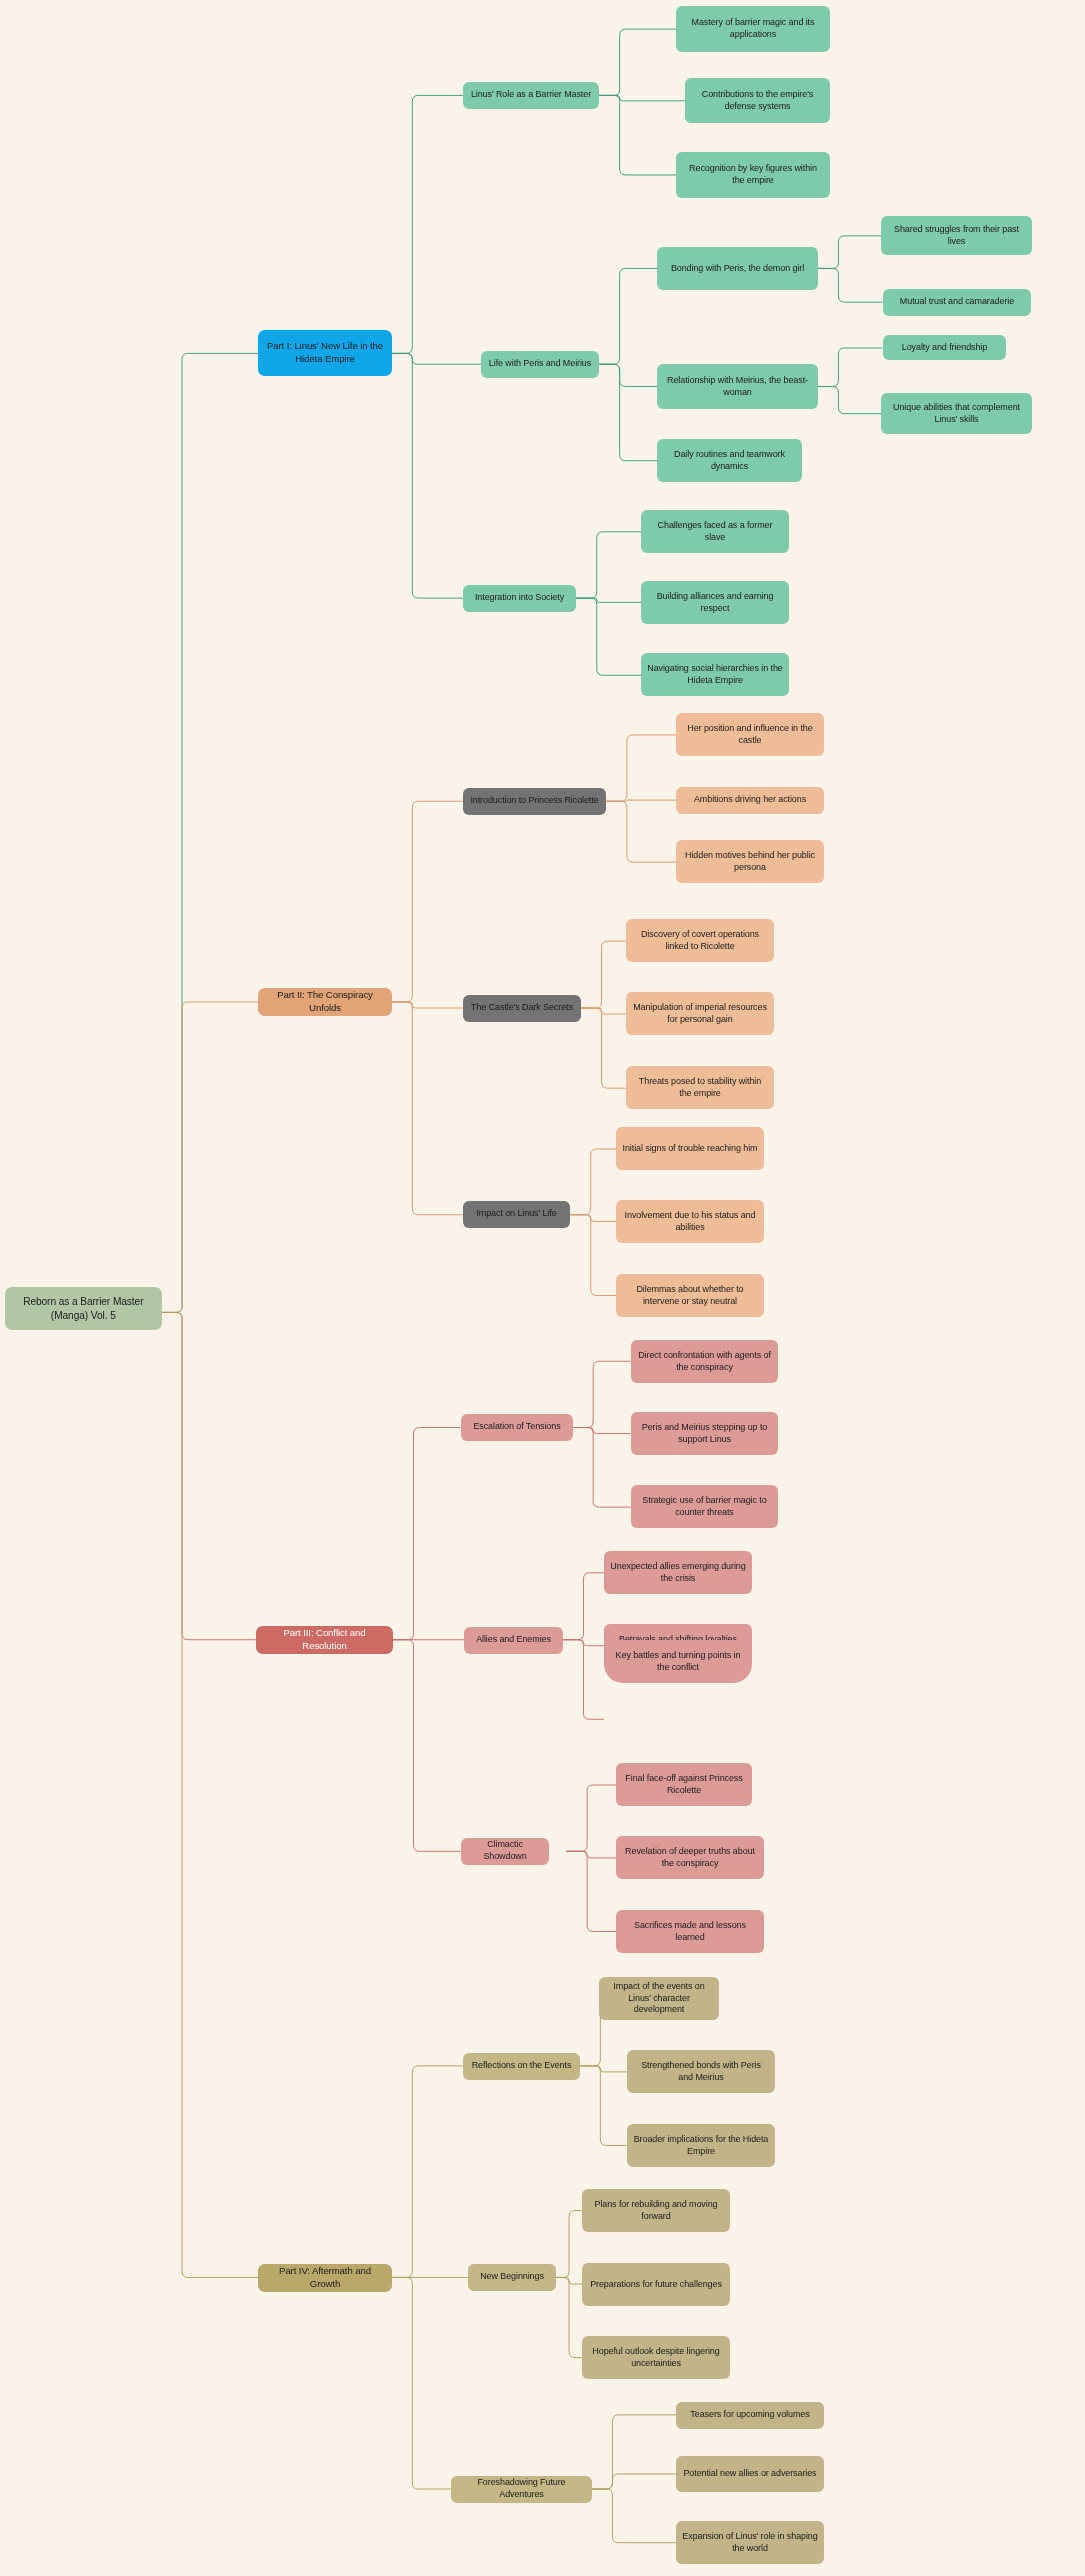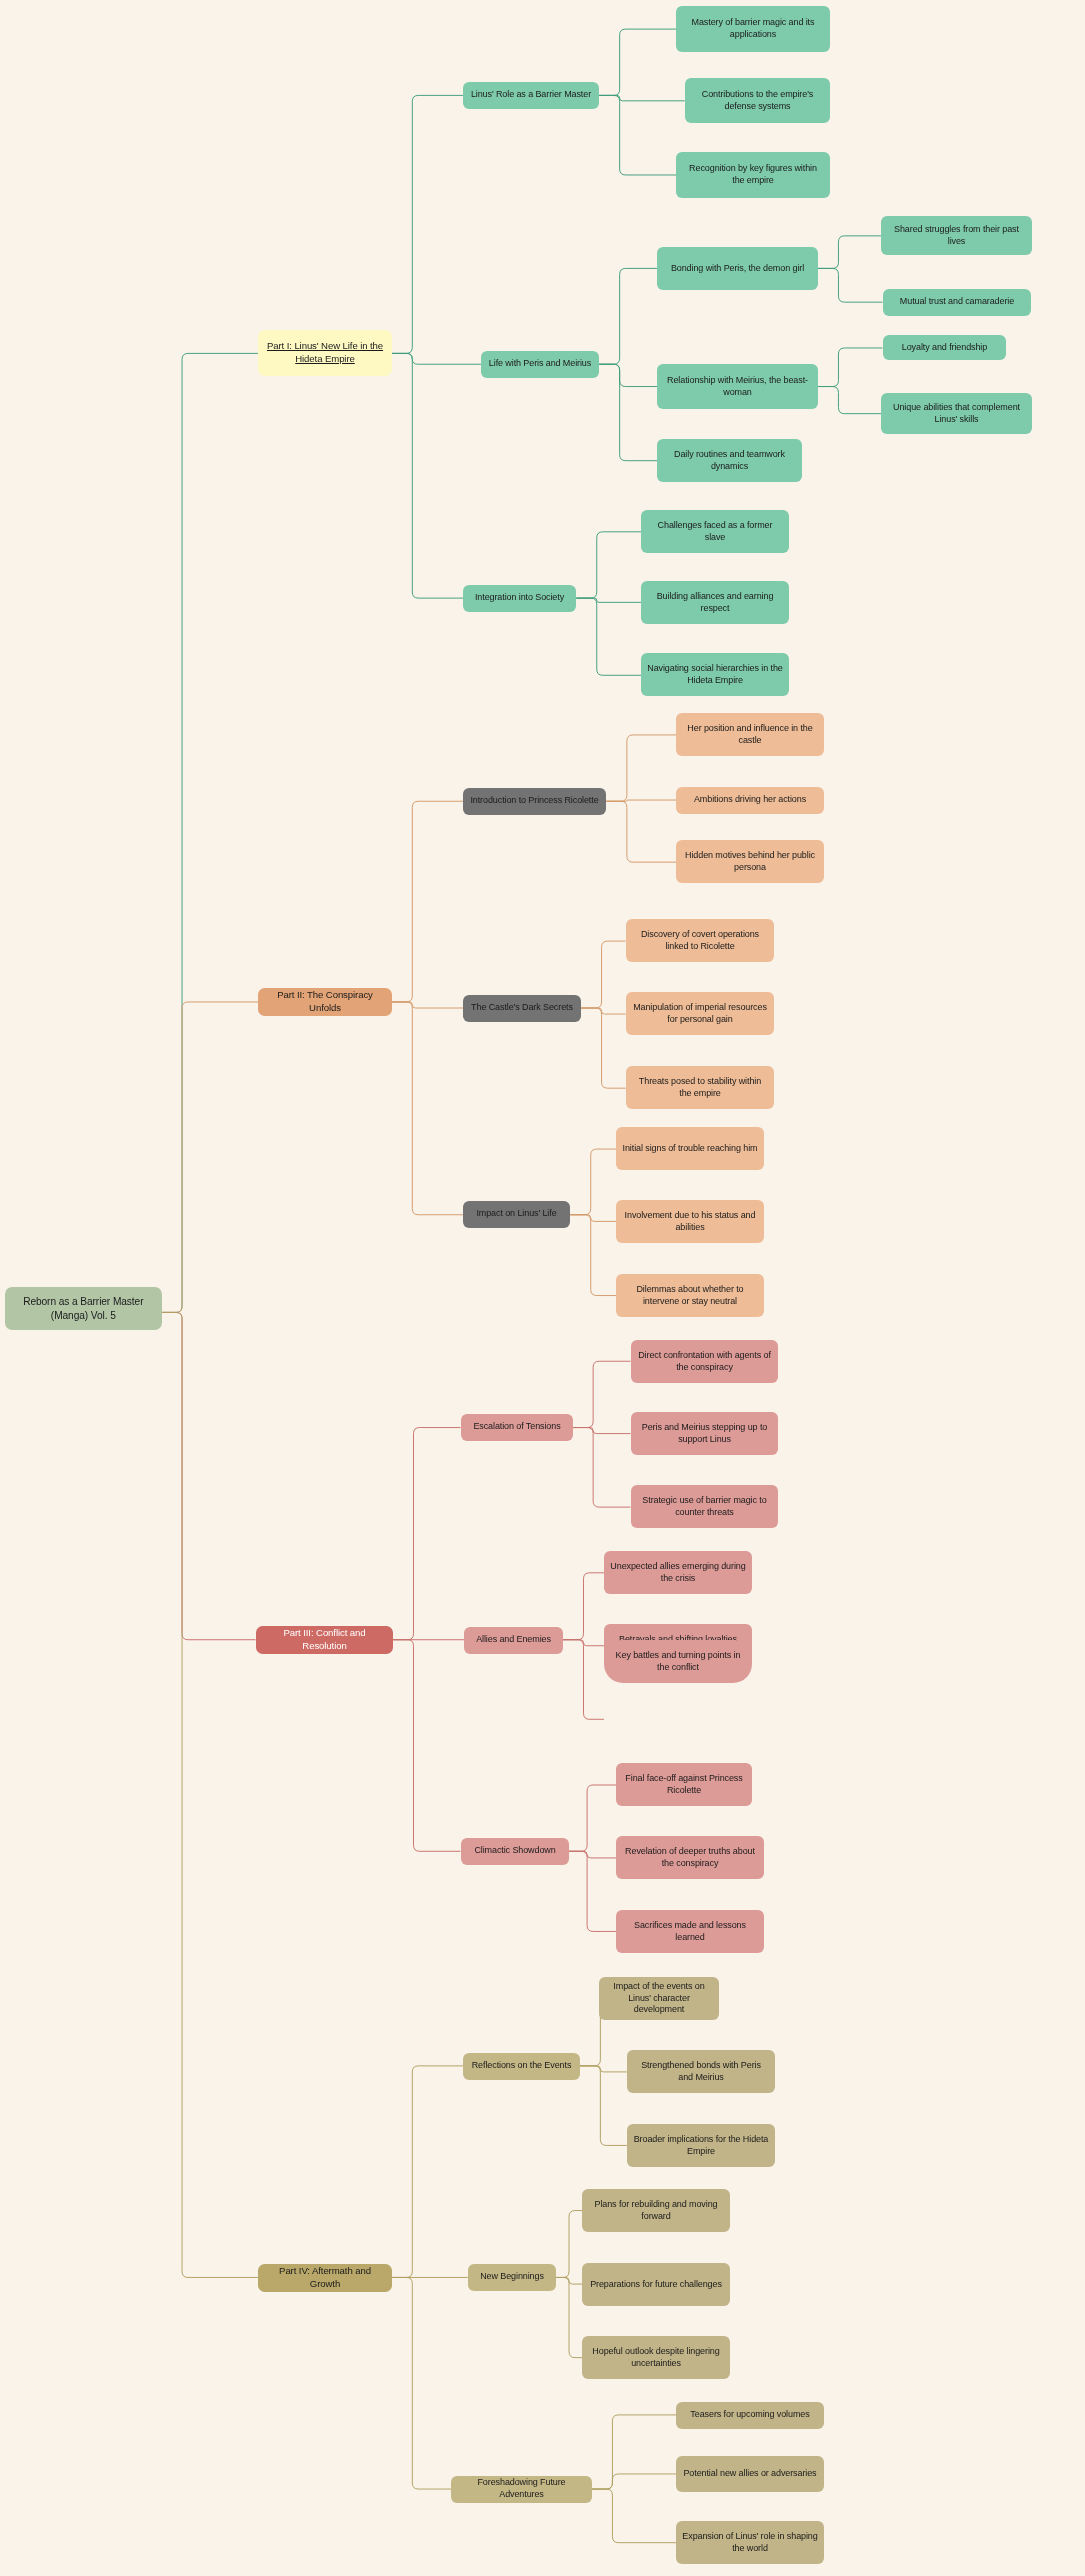--- a/index.html
+++ b/index.html
@@ -41,21 +41,21 @@
   }
   .node.root {
     background: #b2c6a6;
     font-size: 10.2px;
     border-radius: 7.2px;
   }
   .node.lvl1 {
     font-size: 9.6px;
     border-radius: 6.6px;
   }
-  .node.lvl1.p1 { background: #fef9c3; text-decoration: underline; }
+  .node.lvl1.p1 { background: #0ea5e9; }
   .node.lvl1.p2 { background: #e2a476; }
   .node.lvl1.p3 { background: #cd6a64; color: #ffffff; }
   .node.lvl1.p4 { background: #b9a86a; }
 
   .node.lvl2.p1 { background: #7ecbac; }
   .node.lvl2.p2 { background: #737373; }
   .node.lvl2.p3 { background: #dd9b97; }
   .node.lvl2.p4 { background: #c4b786; }
 
   .node.lvl3.p1 { background: #7ecbac; }
@@ -160,21 +160,21 @@
     <div class="node lvl3 p2" style="left: 616px; top: 1274px; width: 148px; height: 43px;">Dilemmas about whether to intervene or stay neutral</div>
     <div class="node lvl1 p3" style="left: 256px; top: 1626px; width: 137px; height: 28px;">Part III: Conflict and Resolution</div>
     <div class="node lvl2 p3" style="left: 461px; top: 1414px; width: 112px; height: 26.5px;">Escalation of Tensions</div>
     <div class="node lvl3 p3" style="left: 631px; top: 1340px; width: 147px; height: 43px;">Direct confrontation with agents of the conspiracy</div>
     <div class="node lvl3 p3" style="left: 631px; top: 1412px; width: 147px; height: 43px;">Peris and Meirius stepping up to support Linus</div>
     <div class="node lvl3 p3" style="left: 631px; top: 1485px; width: 147px; height: 43px;">Strategic use of barrier magic to counter threats</div>
     <div class="node lvl2 p3" style="left: 464px; top: 1627px; width: 99px; height: 26.5px;">Allies and Enemies</div>
     <div class="node lvl3 p3" style="left: 604px; top: 1551px; width: 148px; height: 43px;">Unexpected allies emerging during the crisis</div>
     <div class="node lvl3 p3" style="left: 604px; top: 1624px; width: 148px; height: 43px;">Betrayals and shifting loyalties among acquaintances</div>
     <div class="node lvl3 p3" style="left: 604px; top: 1640px; width: 148px; height: 43px; border-radius: 19px;">Key battles and turning points in the conflict</div>
-    <div class="node lvl2 p3" style="left: 461px; top: 1838px; width: 108px; height: 26.5px;">Climactic Showdown</div>
+    <div class="node lvl2 p3" style="left: 461px; top: 1838px; width: 88px; height: 26.5px;">Climactic Showdown</div>
     <div class="node lvl3 p3" style="left: 616px; top: 1763px; width: 136px; height: 43px;">Final face-off against Princess Ricolette</div>
     <div class="node lvl3 p3" style="left: 616px; top: 1836px; width: 148px; height: 43px;">Revelation of deeper truths about the conspiracy</div>
     <div class="node lvl3 p3" style="left: 616px; top: 1910px; width: 148px; height: 43px;">Sacrifices made and lessons learned</div>
     <div class="node lvl1 p4" style="left: 258px; top: 2264px; width: 134px; height: 28px;">Part IV: Aftermath and Growth</div>
     <div class="node lvl2 p4" style="left: 463px; top: 2053px; width: 117px; height: 26.5px; text-align: right;">Reflections on the Events</div>
     <div class="node lvl3 p4" style="left: 599px; top: 1977px; width: 120px; height: 43px; text-align: center;">Impact of the events on Linus' character development</div>
     <div class="node lvl3 p4" style="left: 627px; top: 2050px; width: 148px; height: 43px;">Strengthened bonds with Peris and Meirius</div>
     <div class="node lvl3 p4" style="left: 627px; top: 2124px; width: 148px; height: 43px;">Broader implications for the Hideta Empire</div>
     <div class="node lvl2 p4" style="left: 468px; top: 2264px; width: 88px; height: 26.5px;">New Beginnings</div>
     <div class="node lvl3 p4" style="left: 582px; top: 2189px; width: 148px; height: 43px;">Plans for rebuilding and moving forward</div>

